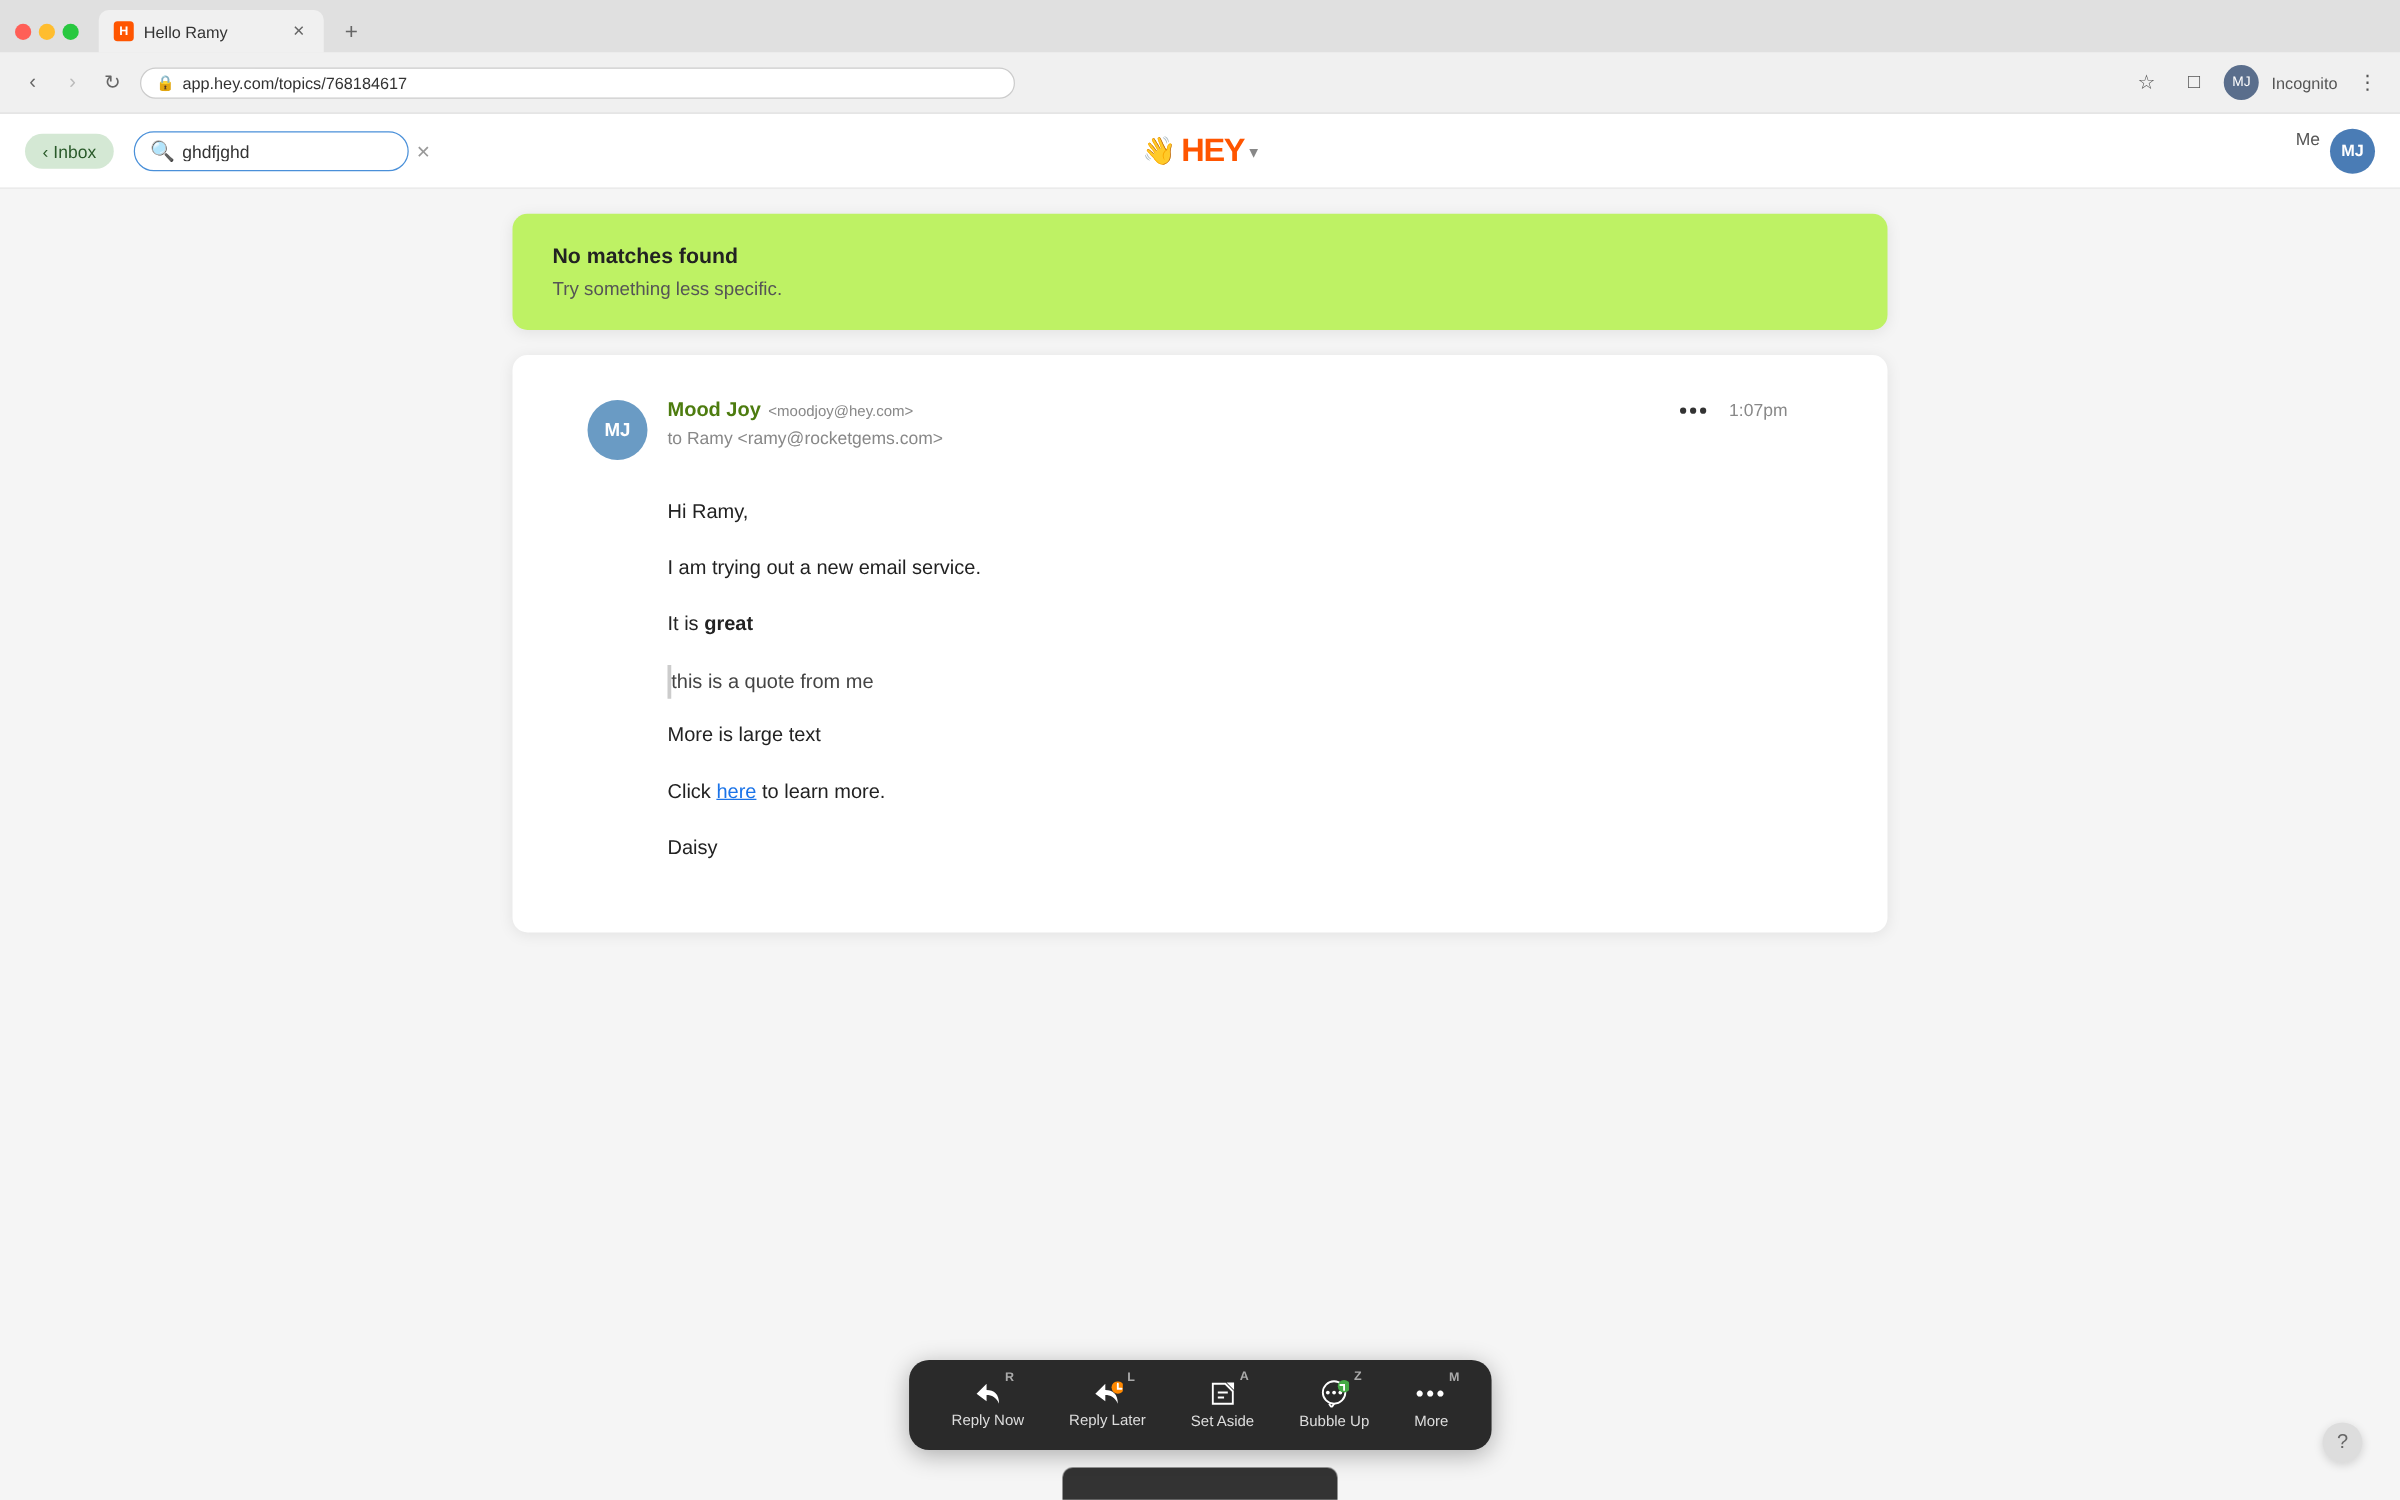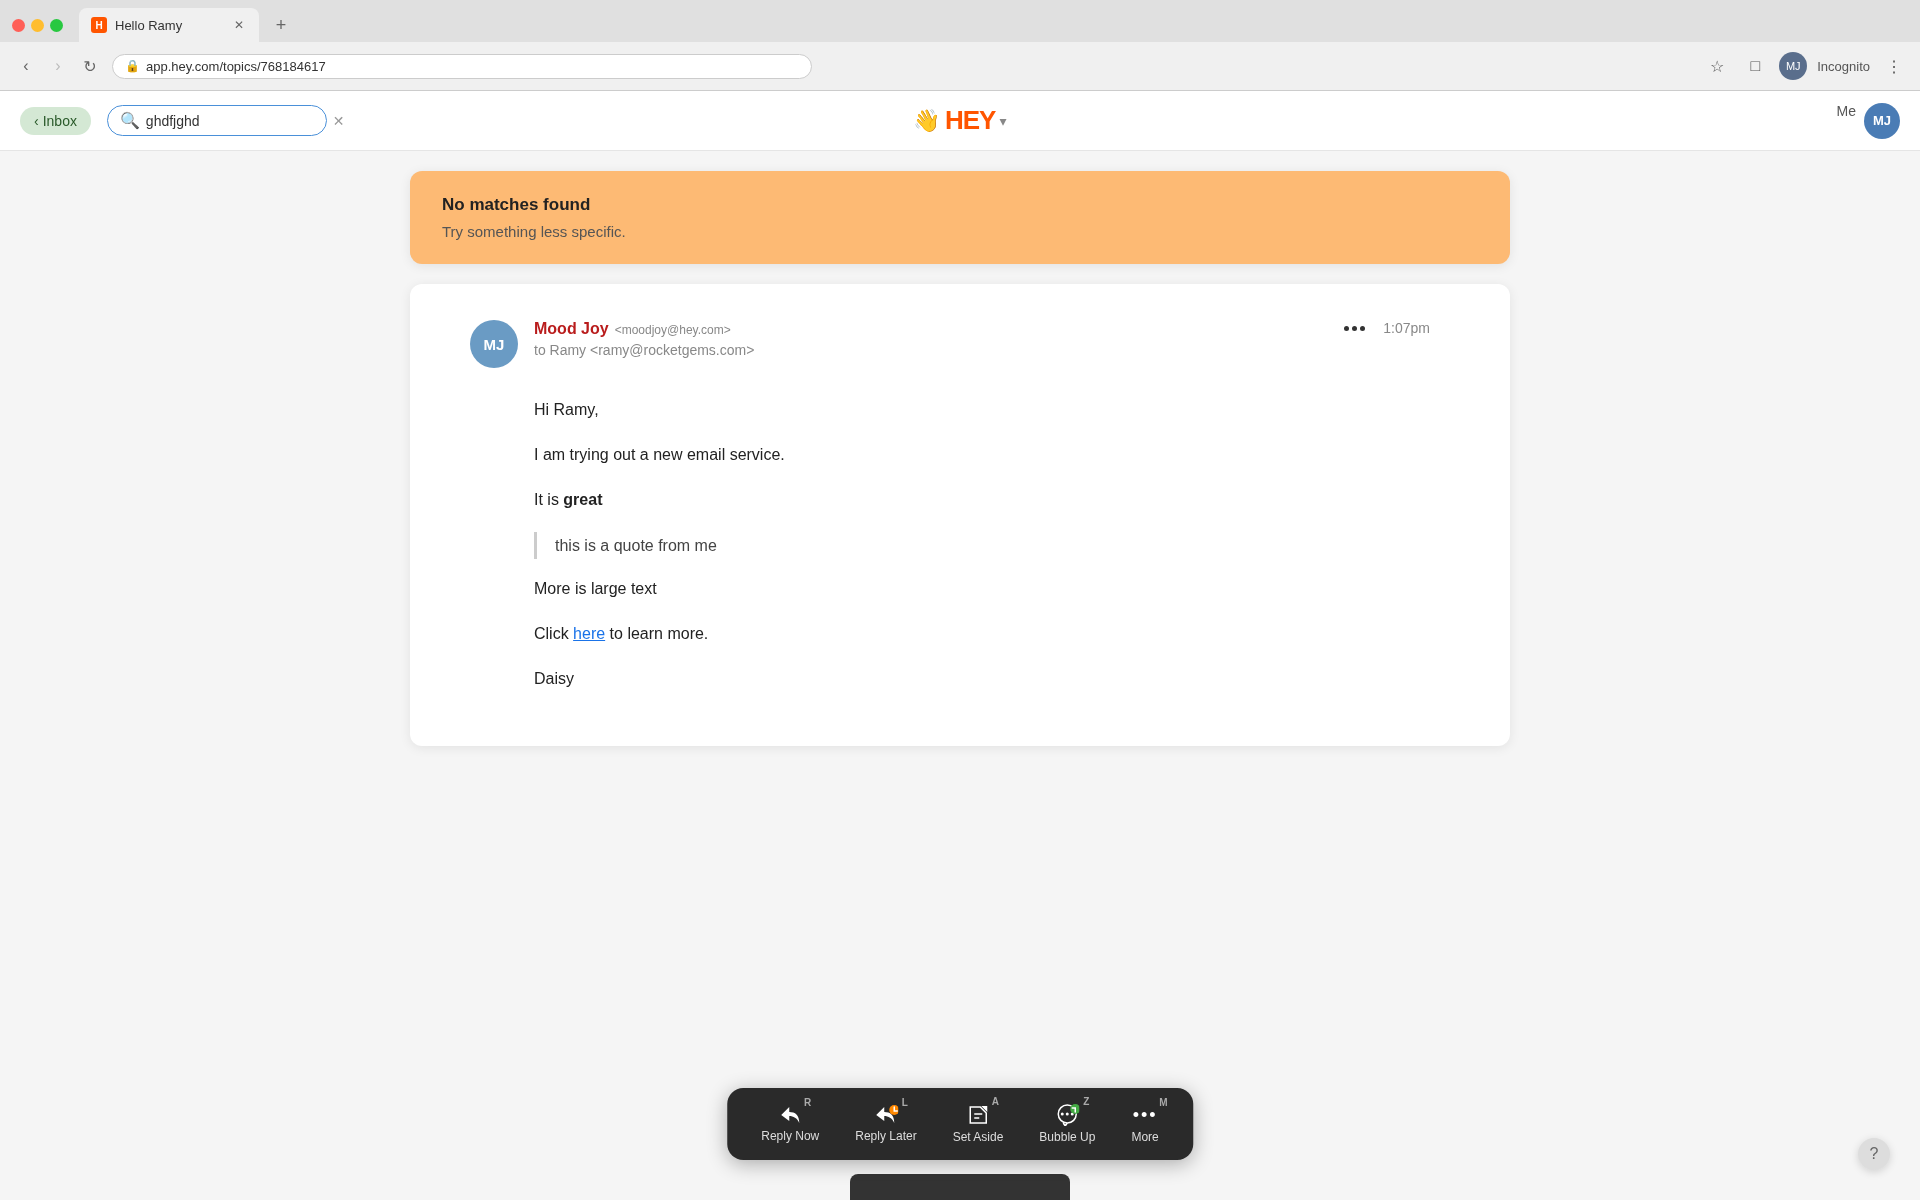--- a/index.html
+++ b/index.html
@@ -262,21 +262,21 @@
     
     .main-content {
       flex: 1;
       overflow-y: auto;
       padding: 20px;
       position: relative;
     }
 
     
     .search-results-panel {
-      background: #fdba74;
+      background: #bef264;
       border-radius: 12px;
       padding: 24px 32px;
       margin: 0 auto 20px;
       max-width: 1100px;
       box-shadow: 0 2px 12px rgba(0,0,0,0.08);
     }
 
     .no-matches-title {
       font-size: 17px;
       font-weight: 600;
@@ -327,21 +327,21 @@
     .sender-name-line {
       display: flex;
       align-items: baseline;
       gap: 6px;
       margin-bottom: 4px;
     }
 
     .sender-name {
       font-size: 16px;
       font-weight: 600;
-      color: #b91c1c;
+      color: #4d7c0f;
     }
 
     .sender-email {
       font-size: 12px;
       color: #888;
     }
 
     .recipient-line {
       font-size: 14px;
       color: #888;
@@ -384,21 +384,20 @@
     .email-body p {
       margin-bottom: 18px;
     }
 
     .email-body .bold-word {
       font-weight: 700;
     }
 
     .blockquote {
       border-left: 3px solid #ccc;
-      padding-left: 18px;
       margin: 16px 0;
       color: #444;
     }
 
     .email-link {
       color: #1a73e8;
       text-decoration: underline;
     }
 
     

